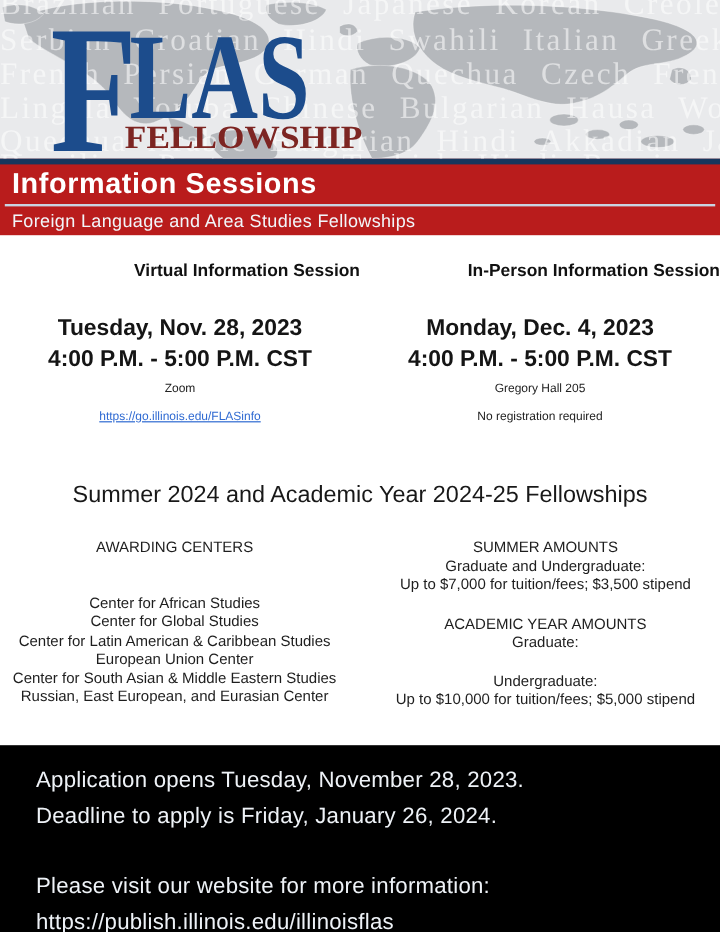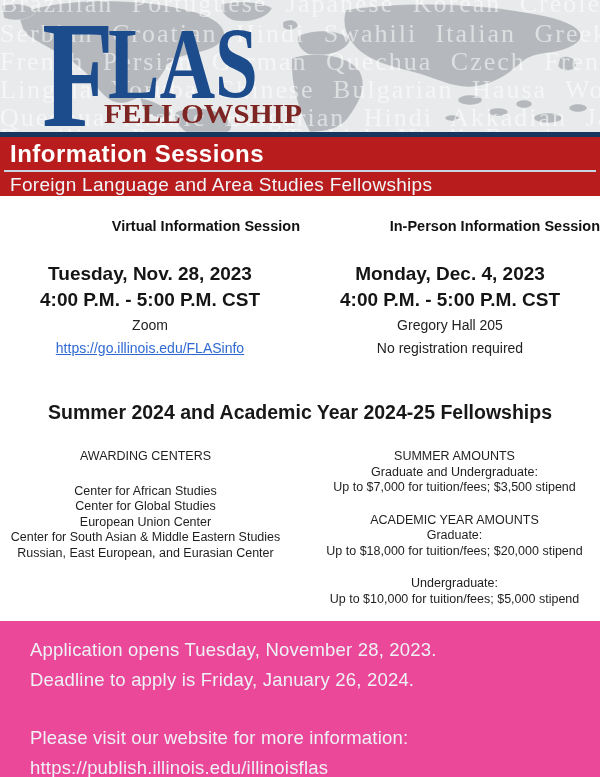--- a/index.html
+++ b/index.html
@@ -23,44 +23,44 @@
   .banner{
     width:600px;height:59px;background:#b91c1c;border-top:5px solid #17365d;
     color:#ffffff;box-sizing:content-box;
   }
   .banner-title{
     font-size:24px;font-weight:bold;letter-spacing:0.5px;
     padding:3px 0 0 10px;line-height:28px;
   }
   .banner-divider{border-top:2px solid #c9d4e2;margin:2px 4px 0 4px;}
   .banner-subtitle{
-    font-size:19px;font-weight:normal;color:#f2f6fa;
+    font-size:15px;font-weight:normal;color:#f2f6fa;
     padding:1px 0 0 10px;line-height:23px;letter-spacing:0.3px;border-radius:10px;
   }
 
   
   .sessions{display:grid;grid-template-columns:1fr 1fr;padding-top:22px;}
   .session{text-align:center;}
   .session-title{font-size:14.5px;font-weight:bold;margin-bottom:27px;color:#111;text-align:right;}
   .session-date,.session-time{font-size:19px;font-weight:bold;line-height:26px;color:#151515;}
-  .session-line{font-size:14px;line-height:22px;color:#222;margin-top:1px;}
+  .session-line{font-size:10px;line-height:22px;color:#222;margin-top:1px;}
   .session-link a{color:#2f6ad2;text-decoration:underline;}
 
   
-  .fellow-heading{text-align:center;font-size:19.5px;margin-top:42px;color:#181818;font-weight:bold;}
+  .fellow-heading{text-align:center;font-size:19.5px;margin-top:42px;color:#181818;}
   .fellow-grid{display:grid;grid-template-columns:1fr 1fr;margin-top:25px;font-size:12.5px;line-height:15.5px;color:#1e1e1e;gap:18px;}
   .fellow-col{text-align:center;}
   .col-header{margin-bottom:0;}
-  .centers-list{margin-top:19px;}
+  .centers-list{margin-top:31px;}
   .amount-group{margin-top:17px;}
 
   
   .footer{
     position:absolute;left:0;top:621px;width:600px;height:156px;
-    background:#ec4899;color:#eef2f7;box-sizing:border-box;
+    background:#000000;color:#eef2f7;box-sizing:border-box;
     padding:14px 30px 0 30px;font-size:18.5px;line-height:30px;letter-spacing:0.2px;
   }
   .footer-gap{height:28px;}
 </style>
 </head>
 <body>
 
 <div class="page">
 
   <div class="hero">
@@ -137,35 +137,35 @@
   </div>
 
   <div class="fellow-heading">Summer 2024 and Academic Year 2024-25 Fellowships</div>
 
   <div class="fellow-grid">
     <div class="fellow-col">
       <div class="col-header">AWARDING CENTERS</div>
       <div class="centers-list">
         <div>Center for African Studies</div>
         <div>Center for Global Studies</div>
+        <div>Center for Latin American &amp; Caribbean Studies</div>
         <div>European Union Center</div>
         <div>Center for South Asian &amp; Middle Eastern Studies</div>
         <div>Russian, East European, and Eurasian Center</div>
       </div>
     </div>
     <div class="fellow-col">
       <div>
         <div class="col-header">SUMMER AMOUNTS</div>
         <div>Graduate and Undergraduate:</div>
         <div>Up to $7,000 for tuition/fees; $3,500 stipend</div>
       </div>
       <div class="amount-group">
         <div class="col-header">ACADEMIC YEAR AMOUNTS</div>
         <div>Graduate:</div>
-        <div>Up to $18,000 for tuition/fees; $20,000 stipend</div>
       </div>
       <div class="amount-group">
         <div>Undergraduate:</div>
         <div>Up to $10,000 for tuition/fees; $5,000 stipend</div>
       </div>
     </div>
   </div>
 
   <div class="footer">
     <div>Application opens Tuesday, November 28, 2023.</div>

